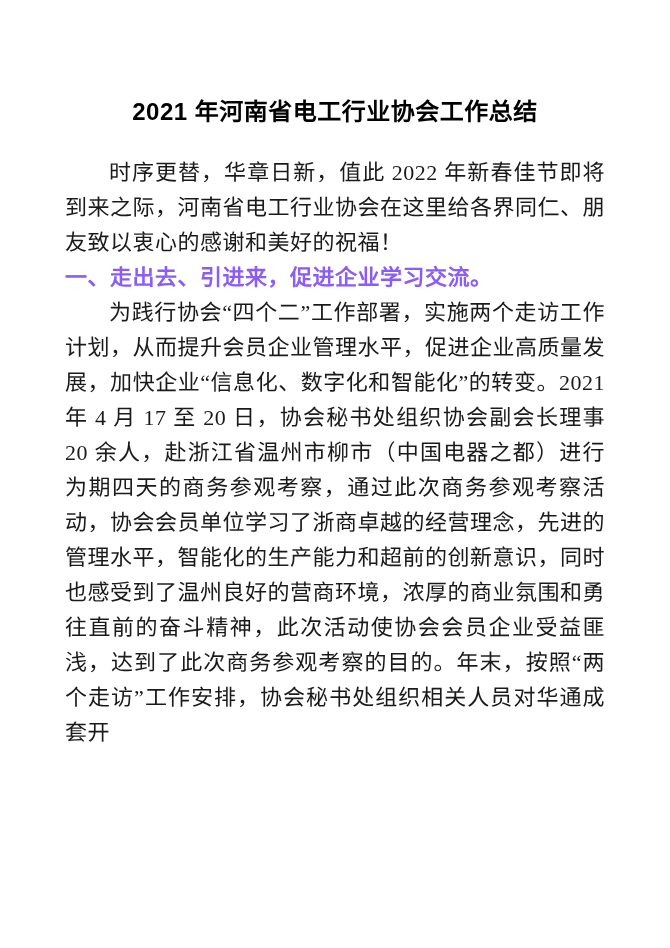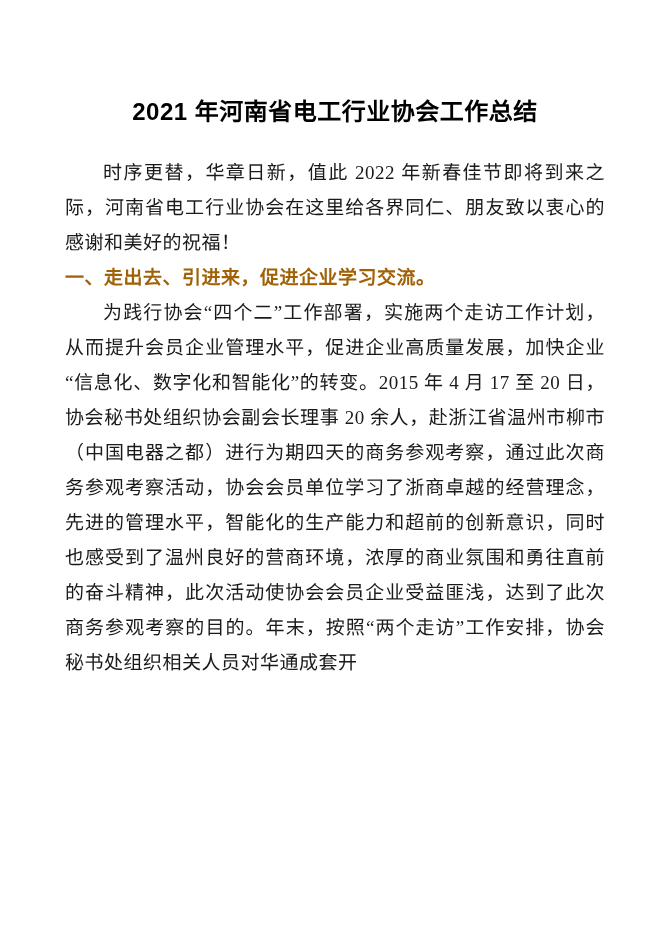--- a/index.html
+++ b/index.html
@@ -24,42 +24,42 @@
     font-size: 24px;
     line-height: 35px;
     text-align: center;
     letter-spacing: 0.5px;
     color: #000000;
     white-space: nowrap;
   }
   .para {
     margin: 0;
     font-family: "Liberation Serif", "DejaVu Serif", serif;
-    font-size: 19px;
+    font-size: 22px;
     line-height: 35px;
     letter-spacing: 0.5px;
     text-align: justify;
     text-justify: inter-character;
     color: #1a1a1a;
   }
   .para.body {
     text-indent: 2em;
   }
   .para.heading {
     font-family: "Liberation Sans", "DejaVu Sans", sans-serif;
     font-weight: bold;
     text-indent: 0;
-    color: #a16207;
+    color: #8b5cf6;
   }
 </style>
 </head>
 <body>
 
 <div class="page">
   <h1 class="doc-title">2021 年河南省电工行业协会工作总结</h1>
 
   <p class="para body">时序更替，华章日新，值此 2022 年新春佳节即将到来之际，河南省电工行业协会在这里给各界同仁、朋友致以衷心的感谢和美好的祝福！</p>
 
 
   <p class="para heading">一、走出去、引进来，促进企业学习交流。</p>
 
-  <p class="para body">为践行协会“四个二”工作部署，实施两个走访工作计划，从而提升会员企业管理水平，促进企业高质量发展，加快企业“信息化、数字化和智能化”的转变。2015 年 4 月 17 至 20 日，协会秘书处组织协会副会长理事 20 余人，赴浙江省温州市柳市（中国电器之都）进行为期四天的商务参观考察，通过此次商务参观考察活动，协会会员单位学习了浙商卓越的经营理念，先进的管理水平，智能化的生产能力和超前的创新意识，同时也感受到了温州良好的营商环境，浓厚的商业氛围和勇往直前的奋斗精神，此次活动使协会会员企业受益匪浅，达到了此次商务参观考察的目的。年末，按照“两个走访”工作安排，协会秘书处组织相关人员对华通成套开</p>
+  <p class="para body">为践行协会“四个二”工作部署，实施两个走访工作计划，从而提升会员企业管理水平，促进企业高质量发展，加快企业“信息化、数字化和智能化”的转变。2021 年 4 月 17 至 20 日，协会秘书处组织协会副会长理事 20 余人，赴浙江省温州市柳市（中国电器之都）进行为期四天的商务参观考察，通过此次商务参观考察活动，协会会员单位学习了浙商卓越的经营理念，先进的管理水平，智能化的生产能力和超前的创新意识，同时也感受到了温州良好的营商环境，浓厚的商业氛围和勇往直前的奋斗精神，此次活动使协会会员企业受益匪浅，达到了此次商务参观考察的目的。年末，按照“两个走访”工作安排，协会秘书处组织相关人员对华通成套开</p>
 </div>
 
 </body></html>

